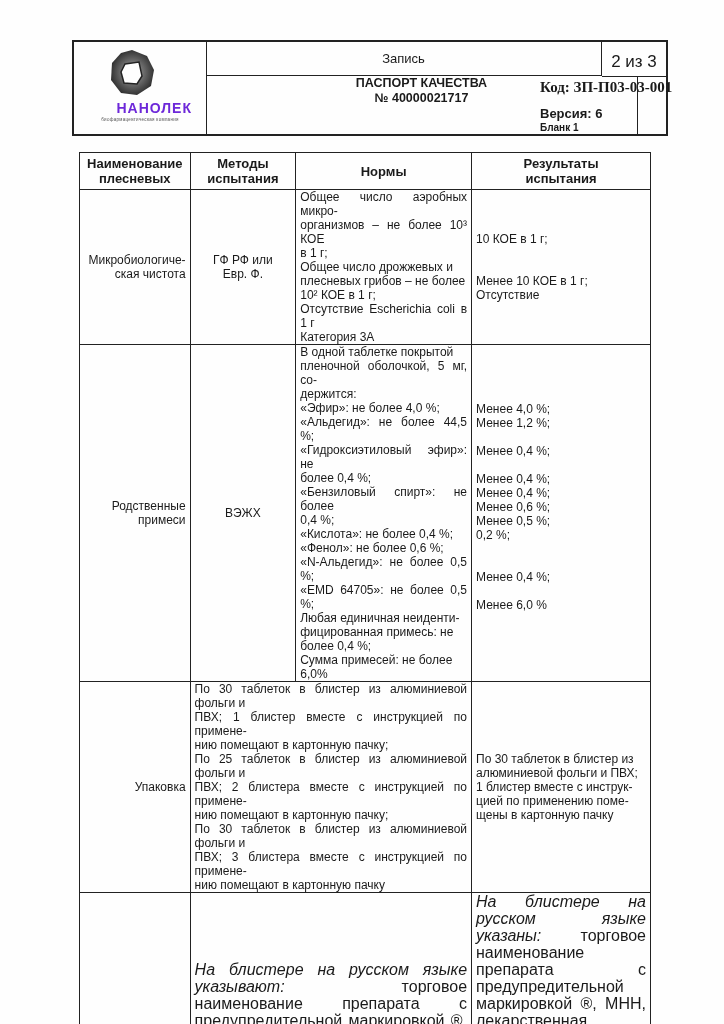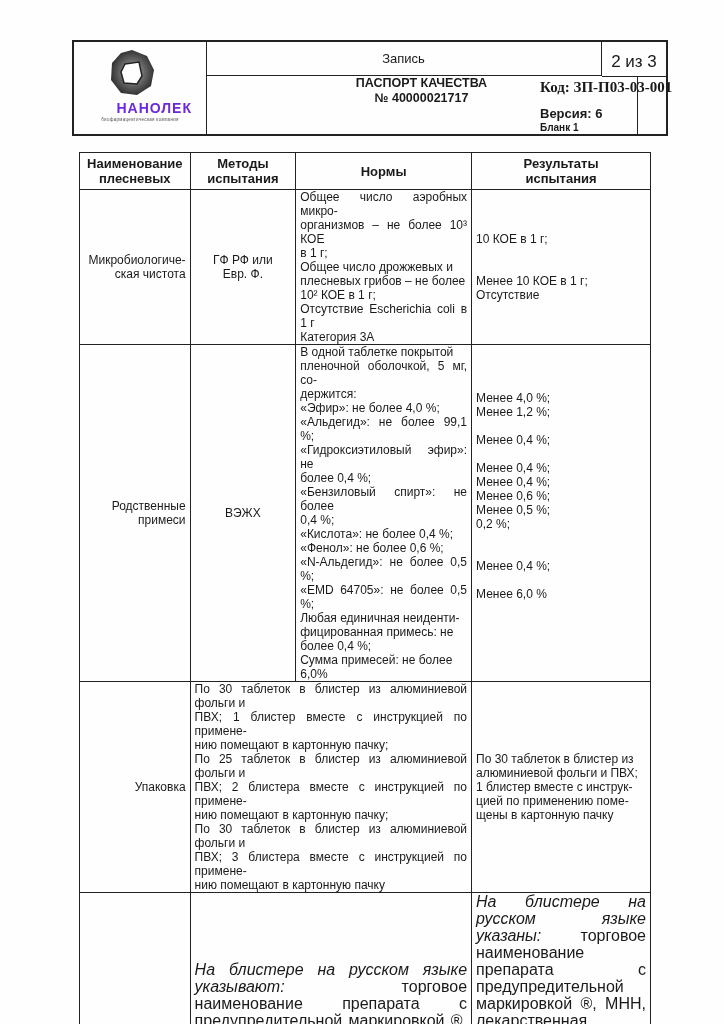--- a/index.html
+++ b/index.html
@@ -151,36 +151,36 @@
           <span class="line">примеси</span>
         </td>
         <td class="method">
           <span class="line">ВЭЖХ</span>
         </td>
         <td class="norm">
           <span class="line">В одной таблетке покрытой</span>
           <span class="line">пленочной оболочкой, 5 мг, со-</span>
           <span class="line">держится:</span>
           <span class="line">«Эфир»: не более 4,0 %;</span>
-          <span class="line">«Альдегид»: не более 99,1 %;</span>
+          <span class="line">«Альдегид»: не более 44,5 %;</span>
           <span class="line">«Гидроксиэтиловый эфир»: не</span>
           <span class="line">более 0,4 %;</span>
           <span class="line">«Бензиловый спирт»: не более</span>
           <span class="line">0,4 %;</span>
           <span class="line">«Кислота»: не более 0,4 %;</span>
           <span class="line">«Фенол»: не более 0,6 %;</span>
           <span class="line">«N-Альдегид»: не более 0,5 %;</span>
           <span class="line">«EMD 64705»: не более 0,5 %;</span>
           <span class="line">Любая единичная неиденти-</span>
           <span class="line">фицированная примесь: не</span>
           <span class="line">более 0,4 %;</span>
           <span class="line">Сумма примесей: не более</span>
           <span class="line">6,0%</span>
         </td>
-        <td class="res" style="vertical-align:top; padding-top:4px">
+        <td class="res" style="vertical-align:top; padding-top:15px">
           <span class="spacer"></span>
             <span class="spacer"></span>
             <span class="spacer"></span>
           <span class="line">Менее 4,0 %;</span>
           <span class="line">Менее 1,2 %;</span>
           <span class="spacer"></span>
           <span class="line">Менее 0,4 %;</span>
           <span class="spacer"></span>
           <span class="line">Менее 0,4 %;</span>
           <span class="line">Менее 0,4 %;</span>

